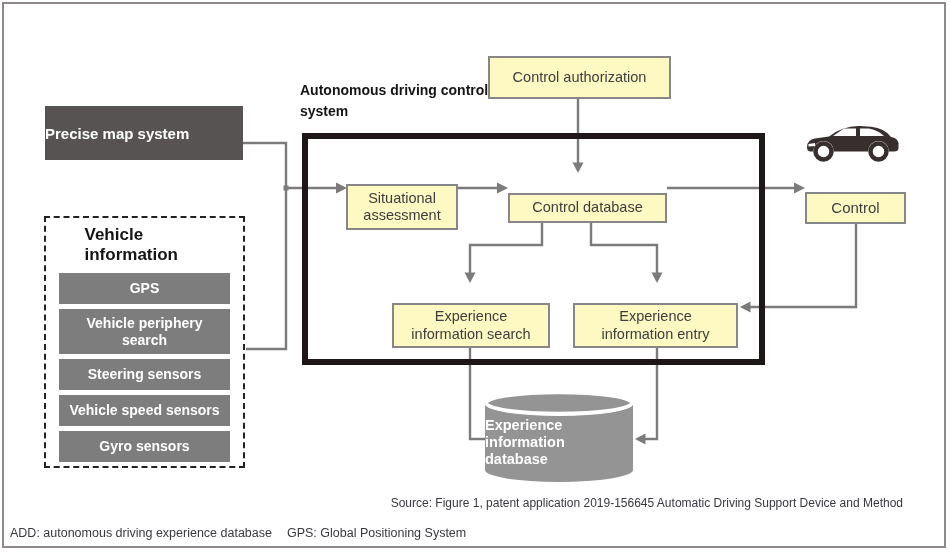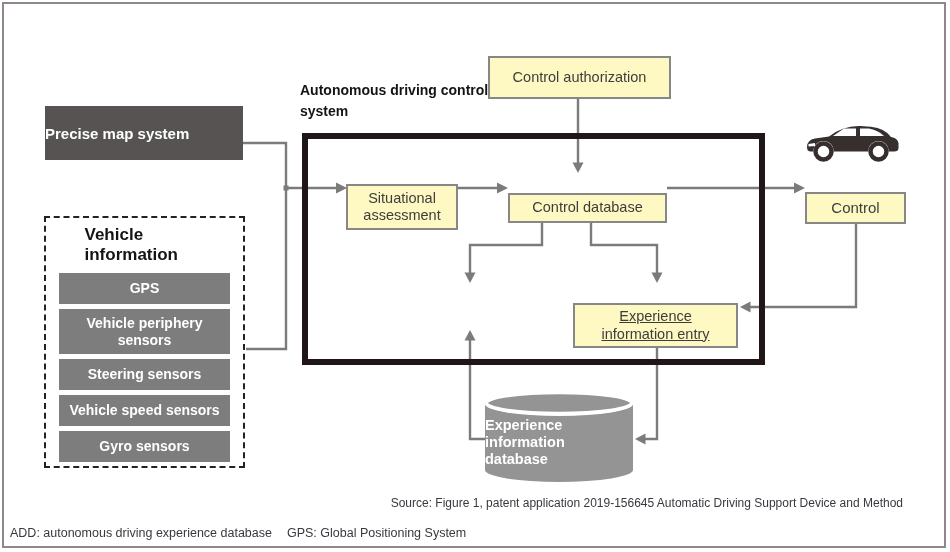--- a/index.html
+++ b/index.html
@@ -106,39 +106,42 @@
     </div>
 
   <div class="node" style="left:346px;top:164px;width:112px;height:46px;">
     <span>Situational assessment</span>
     </div>
 
   <div class="node" style="left:508px;top:173px;width:159px;height:30px;">
     <span>Control database</span>
     </div>
 
+  <div class="node" style="left:392px;top:283px;width:158px;height:45px;padding:0 13px;">
+    <span>Experience information search</span>
+    </div>
 
-  <div class="node" style="left:573px;top:283px;width:165px;height:45px;padding:0 19px;text-decoration:underline;">
+  <div class="node" style="left:573px;top:283px;width:165px;height:45px;padding:0 19px;">
     <span>Experience information entry</span>
     </div>
 
   <div class="node" style="left:805px;top:172px;width:101px;height:32px;font-size:15px;">
     <span>Control</span>
     </div>
 
   <div class="darkbox" style="left:45px;top:106px;width:198px;height:54px;">
     <span>Precise map system</span>
     </div>
 
   <div class="vpanel">
     <div class="vpanel-title">Vehicle information</div>
     <div class="vitems">
       <div class="sensor">GPS</div>
       <div class="sensor tall">
-        <span style="width:140px;">Vehicle periphery sensors</span>
+        <span style="width:140px;">Vehicle periphery search</span>
         </div>
       <div class="sensor">Steering sensors</div>
       <div class="sensor">Vehicle speed sensors</div>
       <div class="sensor">Gyro sensors</div>
     </div>
   </div>
 
   <div class="src">Source: Figure 1, patent application 2019-156645 Automatic Driving Support Device and Method</div>
   <div class="abbr">
     <span>ADD: autonomous driving experience database</span><span class="g">GPS: Global Positioning System</span>

